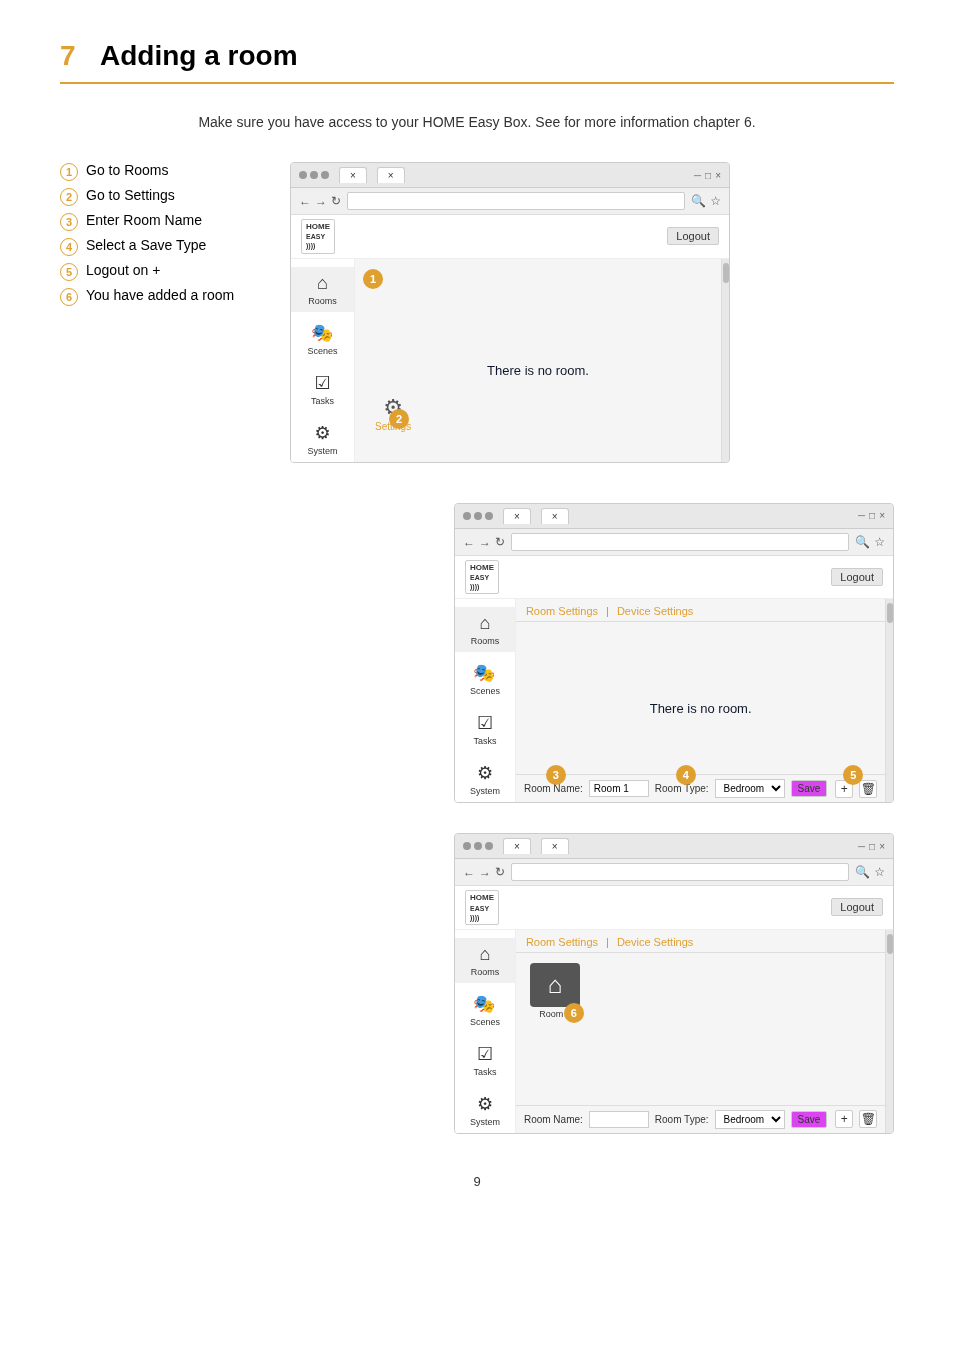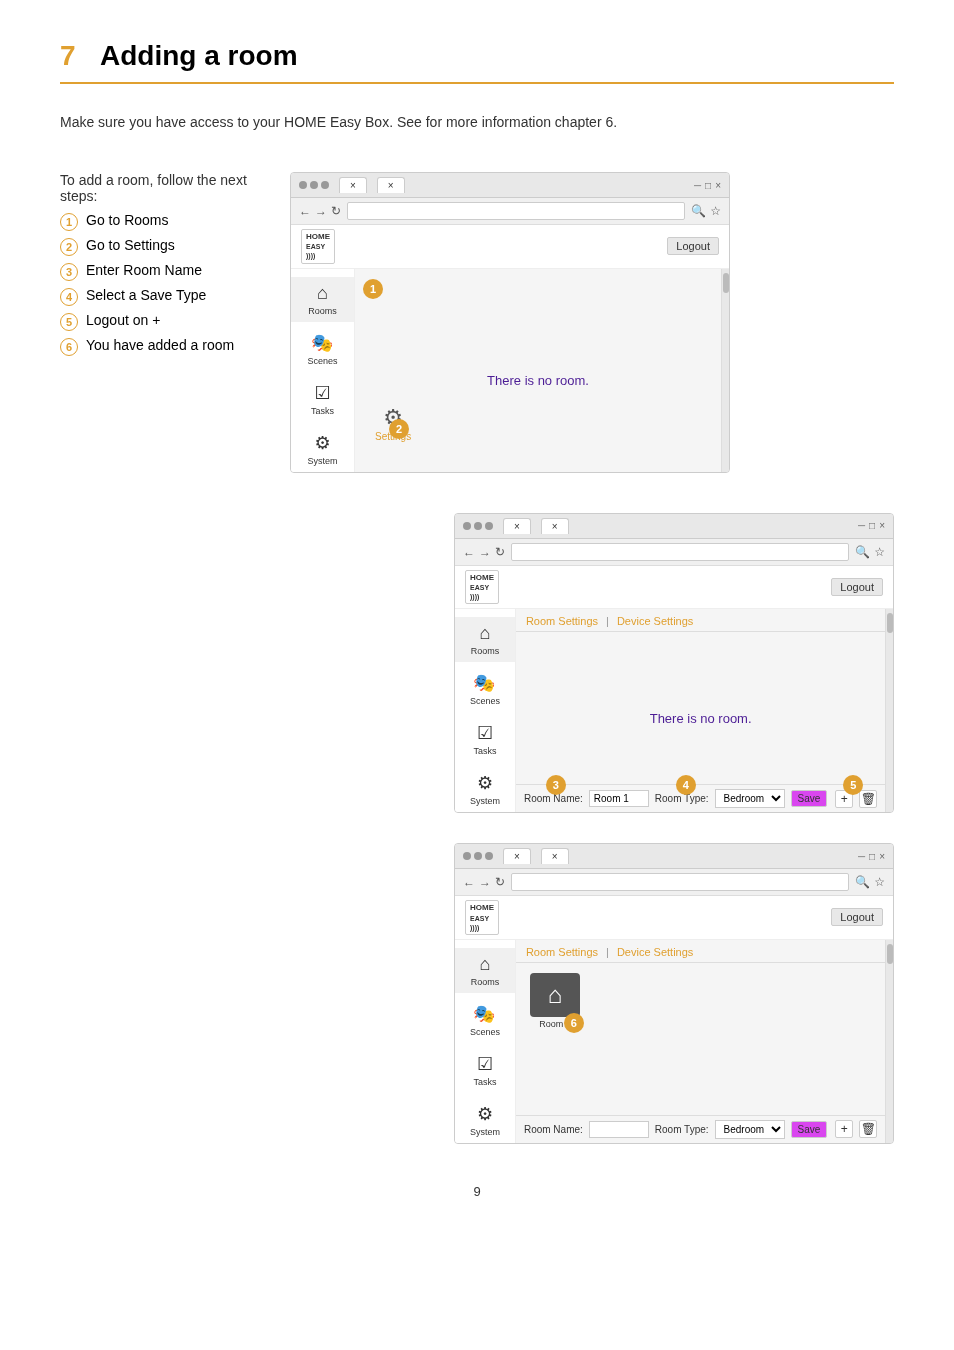--- a/index.html
+++ b/index.html
@@ -175,21 +175,21 @@
     }
     .sidebar-item.active {
       background: #f0f0f0;
     }
     .sidebar-icon {
       font-size: 18px;
       margin-bottom: 2px;
     }
     .no-room-text {
       font-size: 13px;
-      color: #4c1d95;
+      color: #0f172a;
       margin-top: 20px;
     }
 
     
     .screenshots-row {
       display: flex;
       justify-content: flex-end;
       margin-bottom: 30px;
     }
 
@@ -328,26 +328,25 @@
     }
   </style>
 </head>
 <body>
 
 <div class="page-title-section">
   <span class="chapter-num">7</span>
   <span class="page-title">Adding a room</span>
 </div>
 
-<p class="intro-text" style="margin-bottom: 42px;">Make sure you have access to your HOME Easy Box. See for more information chapter 6.</p>
+<p class="intro-text" style="margin-bottom: 32px; text-align: center;">Make sure you have access to your HOME Easy Box. See for more information chapter 6.</p>
 
 <div class="steps-container">
 
   <div class="steps-list">
-    <p>To add a room, follow the next steps:</p>
 
     <div id="steps-rendered">
 
     <div class="step-item">
           <span class="step-circle">1</span>
           <span class="step-text">Go to Rooms</span>
         </div>
         <div class="step-item">
           <span class="step-circle">2</span>
           <span class="step-text">Go to Settings</span>

